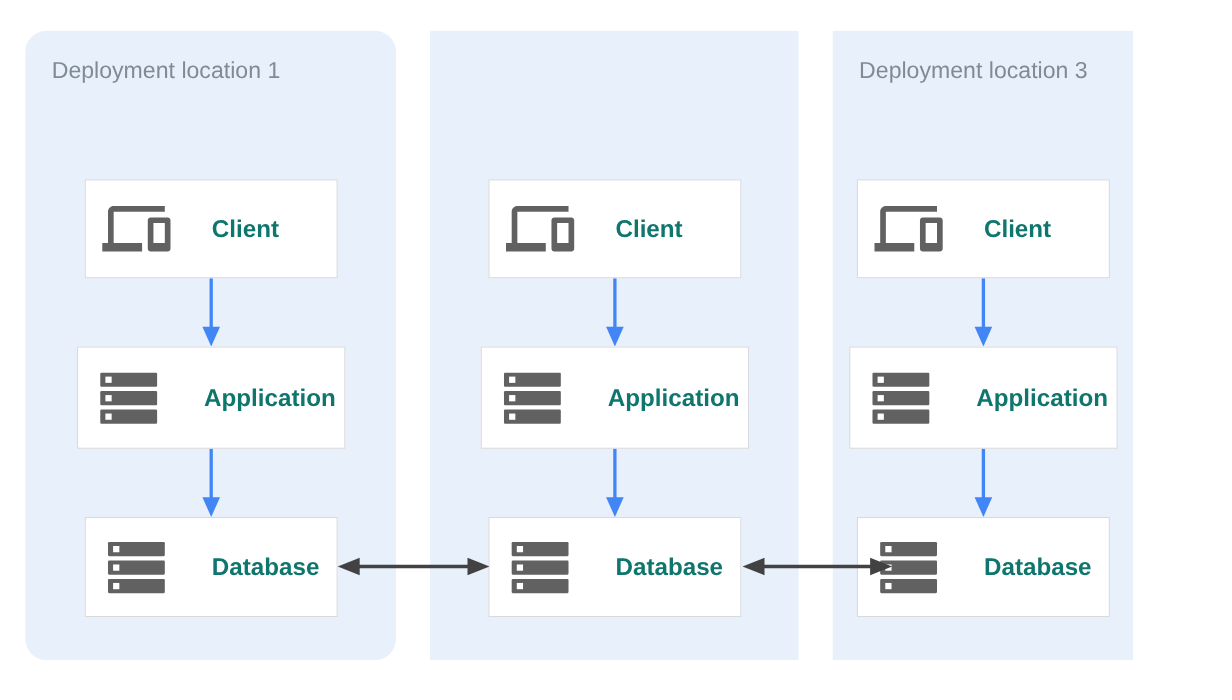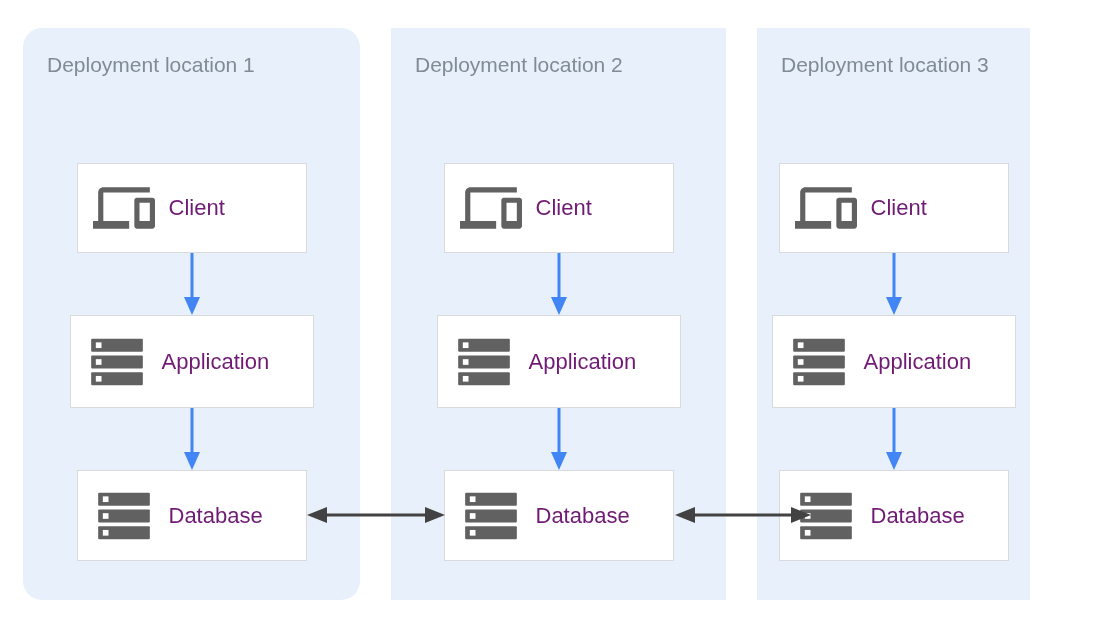--- a/index.html
+++ b/index.html
@@ -39,24 +39,25 @@
     display: flex;
     align-items: center;
     padding-left: 13px;
   }
   .node-client   { top: 135px; width: 230px; height: 90px; }
   .node-app      { top: 287px; width: 244px; height: 93px; }
   .node-db       { top: 442px; width: 230px; height: 91px; }
   .node-icon { width: 66px; height: 62px; flex: 0 0 auto; display: flex; align-items: center; }
   .node-icon svg { width: 66px; height: 62px; display: block; }
   .node-label {
-    margin-left: 12px;
+    margin-left: 36px;
     font-size: 22px;
-    color: #701a75;
+    color: #0f766e;
     white-space: nowrap;
+    font-weight: bold;
   }
   .varrow {
     position: absolute;
     left: 50%;
     transform: translateX(-50%);
     width: 20px;
     height: 62px;
   }
   .varrow-1 { top: 225px; }
   .varrow-2 { top: 380px; }
@@ -130,21 +131,20 @@
               <rect x="3.8" y="10.9" width="2.2" height="2.2"></rect>
               <rect x="3.8" y="17.4" width="2.2" height="2.2"></rect>
             </g>
           </svg>
       </span>
       <span class="node-label">Database</span>
     </div>
   </div>
 
   <div class="panel panel-2">
-    <div class="panel-title">Deployment location 2</div>
 
     <div class="node node-client">
       <span class="node-icon">
         <svg viewBox="0 0 24 24">
             <path fill="#616161" d="M4 6h18V4H4c-1.1 0-2 .9-2 2v11H0v3h14v-3H4V6zm19 2h-6c-.55 0-1 .45-1 1v10c0 .55.45 1 1 1h6c.55 0 1-.45 1-1V9c0-.55-.45-1-1-1zm-1 9h-4v-7h4v7z"></path>
           </svg>
       </span>
       <span class="node-label">Client</span>
     </div>
 

